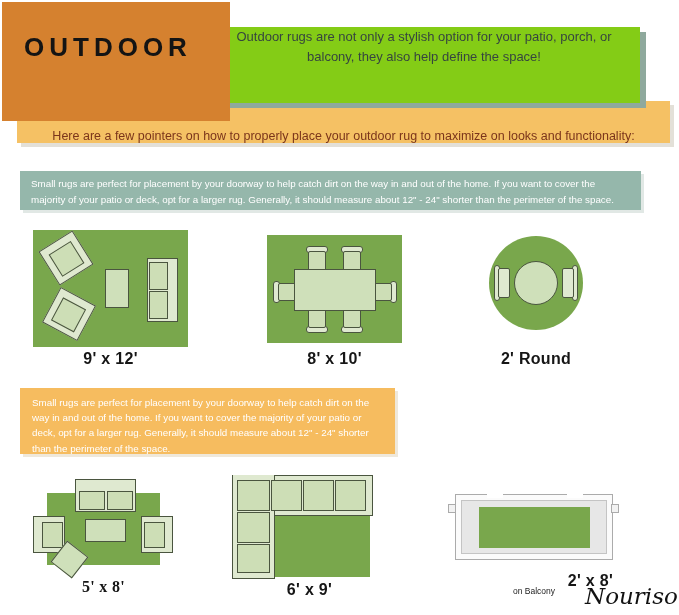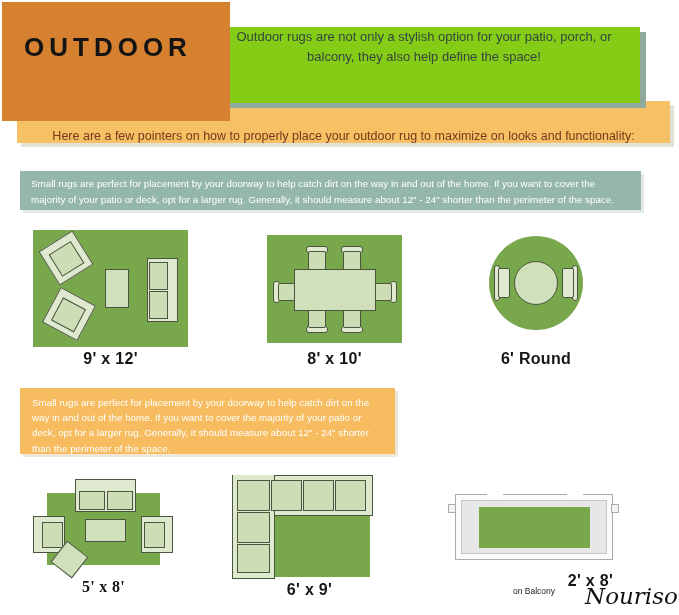--- a/index.html
+++ b/index.html
@@ -132,21 +132,21 @@
   <div class="rug" style="left:489px;top:236px;width:94px;height:94px;border-radius:50%;"></div>
   <div class="rc" style="left:494px;top:265px;">
       <div class="bar"></div>
       <div class="seat"></div>
     </div>
   <div class="rc right" style="left:561px;top:265px;">
       <div class="bar"></div>
       <div class="seat"></div>
     </div>
   <div class="tbl" style="left:514px;top:261px;width:44px;height:44px;border-radius:50%;"></div>
-  <div class="label" style="left:489px;top:350px;width:94px;">6' Round</div>
+  <div class="label" style="left:489px;top:350px;width:94px;">2' Round</div>
 
   <div class="tip-left">
     <span>Small rugs are perfect for placement by your doorway to help catch dirt on the way in and out of the home. If you want to cover the majority of your patio or deck, opt for a larger rug. Generally, it should measure about 12" - 24" shorter than the perimeter of the space.</span>
   </div>
 
 
   <div class="rug" style="left:47px;top:493px;width:113px;height:72px;"></div>
   <div class="shell" style="left:75px;top:479px;width:61px;height:33px;">
     <div class="cushion" style="left:3px;top:11px;width:26px;height:19px;"></div>
     <div class="cushion" style="left:31px;top:11px;width:26px;height:19px;"></div>

